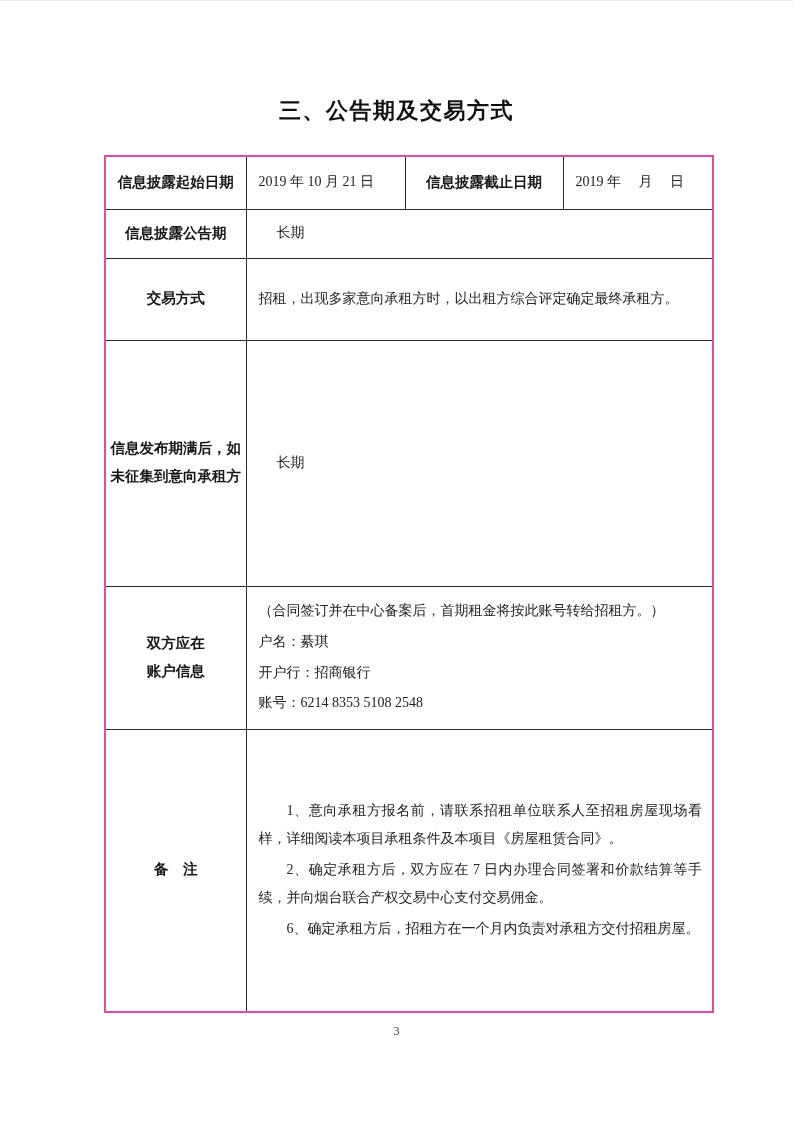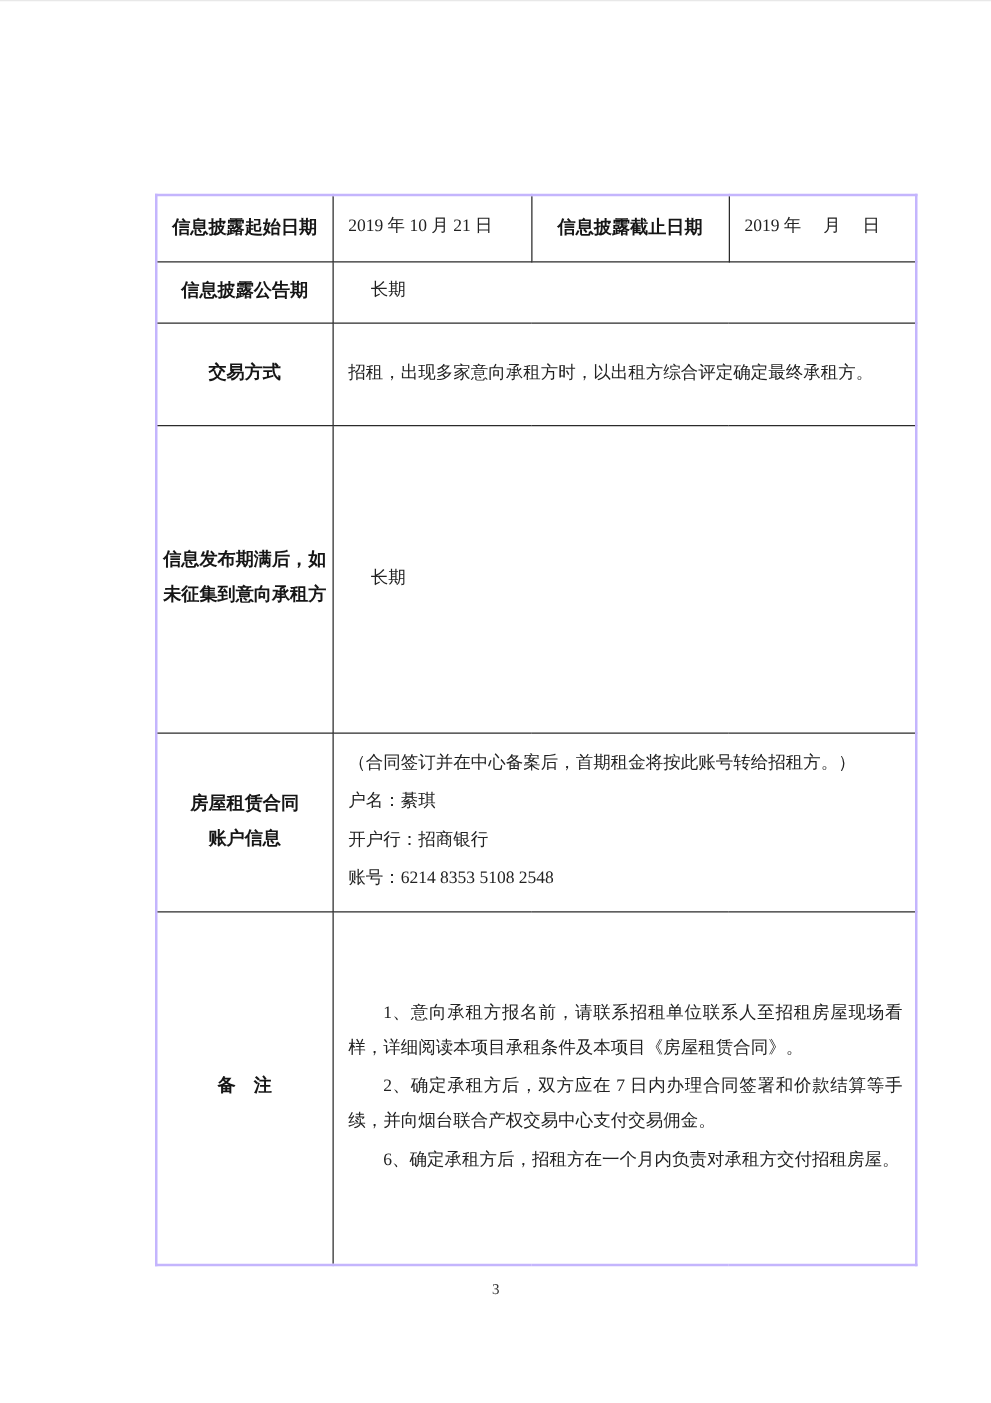--- a/index.html
+++ b/index.html
@@ -24,26 +24,26 @@
     width: 100%;
     text-align: center;
     font-size: 22px;
     font-weight: bold;
     letter-spacing: 1.5px;
     font-family: "Liberation Sans", "DejaVu Sans", sans-serif;
     color: #111111;
   }
   table.info-table {
     position: absolute;
-    left: 124px;
+    left: 104px;
     top: 155px;
     width: 608px;
     border-collapse: collapse;
     table-layout: fixed;
-    border: 2px solid #c4b5fd;
+    border: 2px solid #ec4899;
   }
   .info-table td {
     border: 1px solid #2b2b2b;
     vertical-align: middle;
     overflow: hidden;
   }
   .lbl {
     font-weight: bold;
     text-align: center;
     font-size: 14.5px;
@@ -79,20 +79,21 @@
     text-align: center;
     font-size: 12px;
     color: #333333;
   }
 </style>
 </head>
 <body>
 
 <div class="page">
 
+  <div class="doc-title">三、公告期及交易方式</div>
 
   <table class="info-table">
     <colgroup>
       <col style="width:141px">
       <col style="width:159px">
       <col style="width:158px">
       <col style="width:150px">
     </colgroup>
 
     <tbody>
@@ -113,21 +114,21 @@
       <td class="val" colspan="3">招租，出现多家意向承租方时，以出租方综合评定确定最终承租方。</td>
     </tr>
 
     <tr style="height:246px">
       <td class="lbl">信息发布期满后，如未征集到意向承租方</td>
       <td class="val indented" colspan="3">长期</td>
     </tr>
 
     <tr style="height:143px">
       <td class="lbl">
-        <div>房屋租赁合同</div>
+        <div>双方应在</div>
         <div>账户信息</div>
       </td>
       <td class="val acct" colspan="3">
         <p>（合同签订并在中心备案后，首期租金将按此账号转给招租方。）</p>
         <p>户名：綦琪</p>
         <p>开户行：招商银行</p>
         <p>账号：6214 8353 5108 2548</p>
       </td>
     </tr>
 

